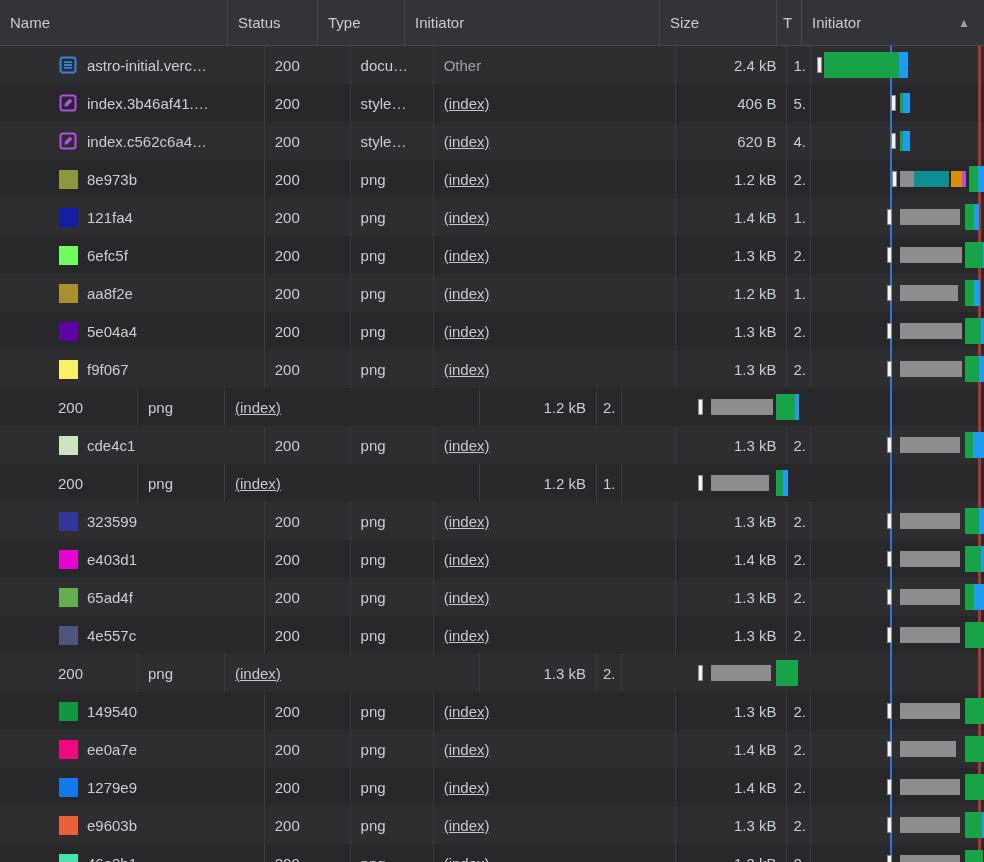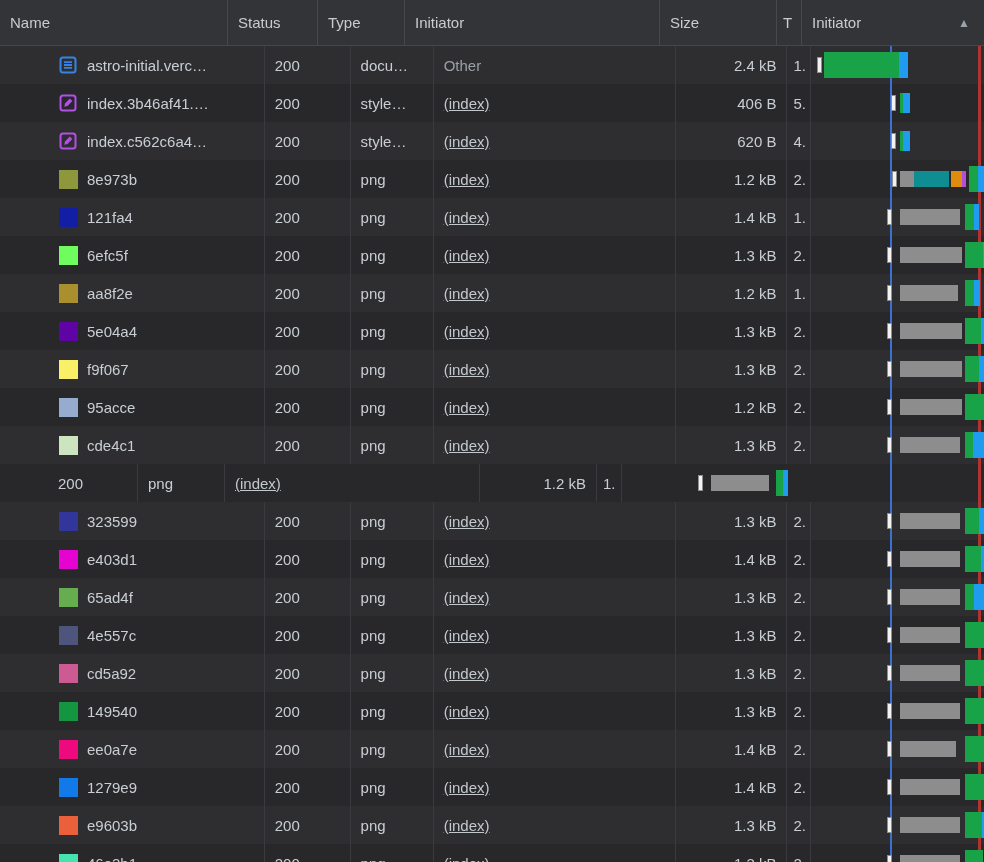--- a/index.html
+++ b/index.html
@@ -338,26 +338,20 @@
           <div class="">2.</div>
         </div>
         <div class="cell w-waterfall wf-cell">
           <div class="wf-seg c-white" style="left: 76px; width: 5px; height: 16px; background: rgb(242, 242, 242);"></div>
           <div class="wf-seg c-grey" style="left: 89px; width: 62px; height: 16px; background: rgb(141, 141, 141);"></div>
           <div class="wf-seg c-green" style="left: 154px; width: 14px; height: 26px; background: rgb(24, 163, 73);"></div>
           <div class="wf-seg c-blue" style="left: 168px; width: 7px; height: 26px; background: rgb(31, 156, 240);"></div>
         </div>
       </div>
       <div class="row even">
-        <div class="cell w-name">
-          <div class="name-icon">
-            <div class="swatch" style="background: rgb(149, 172, 206);"></div>
-          </div>
-          <div class="">95acce</div>
-        </div>
         <div class="cell w-status">
           <div class="">200</div>
         </div>
         <div class="cell w-type">
           <div class="">png</div>
         </div>
         <div class="cell w-initiator">
           <div class="initiator-link">(index)</div>
         </div>
         <div class="cell w-size size-cell">
@@ -535,26 +529,20 @@
           <div class="">2.</div>
         </div>
         <div class="cell w-waterfall wf-cell">
           <div class="wf-seg c-white" style="left: 76px; width: 5px; height: 16px; background: rgb(242, 242, 242);"></div>
           <div class="wf-seg c-grey" style="left: 89px; width: 60px; height: 16px; background: rgb(141, 141, 141);"></div>
           <div class="wf-seg c-green" style="left: 154px; width: 20px; height: 26px; background: rgb(24, 163, 73);"></div>
           <div class="wf-seg c-blue" style="left: 174px; width: 3px; height: 26px; background: rgb(31, 156, 240);"></div>
         </div>
       </div>
       <div class="row odd">
-        <div class="cell w-name">
-          <div class="name-icon">
-            <div class="swatch" style="background: rgb(205, 90, 146);"></div>
-          </div>
-          <div class="">cd5a92</div>
-        </div>
         <div class="cell w-status">
           <div class="">200</div>
         </div>
         <div class="cell w-type">
           <div class="">png</div>
         </div>
         <div class="cell w-initiator">
           <div class="initiator-link">(index)</div>
         </div>
         <div class="cell w-size size-cell">

